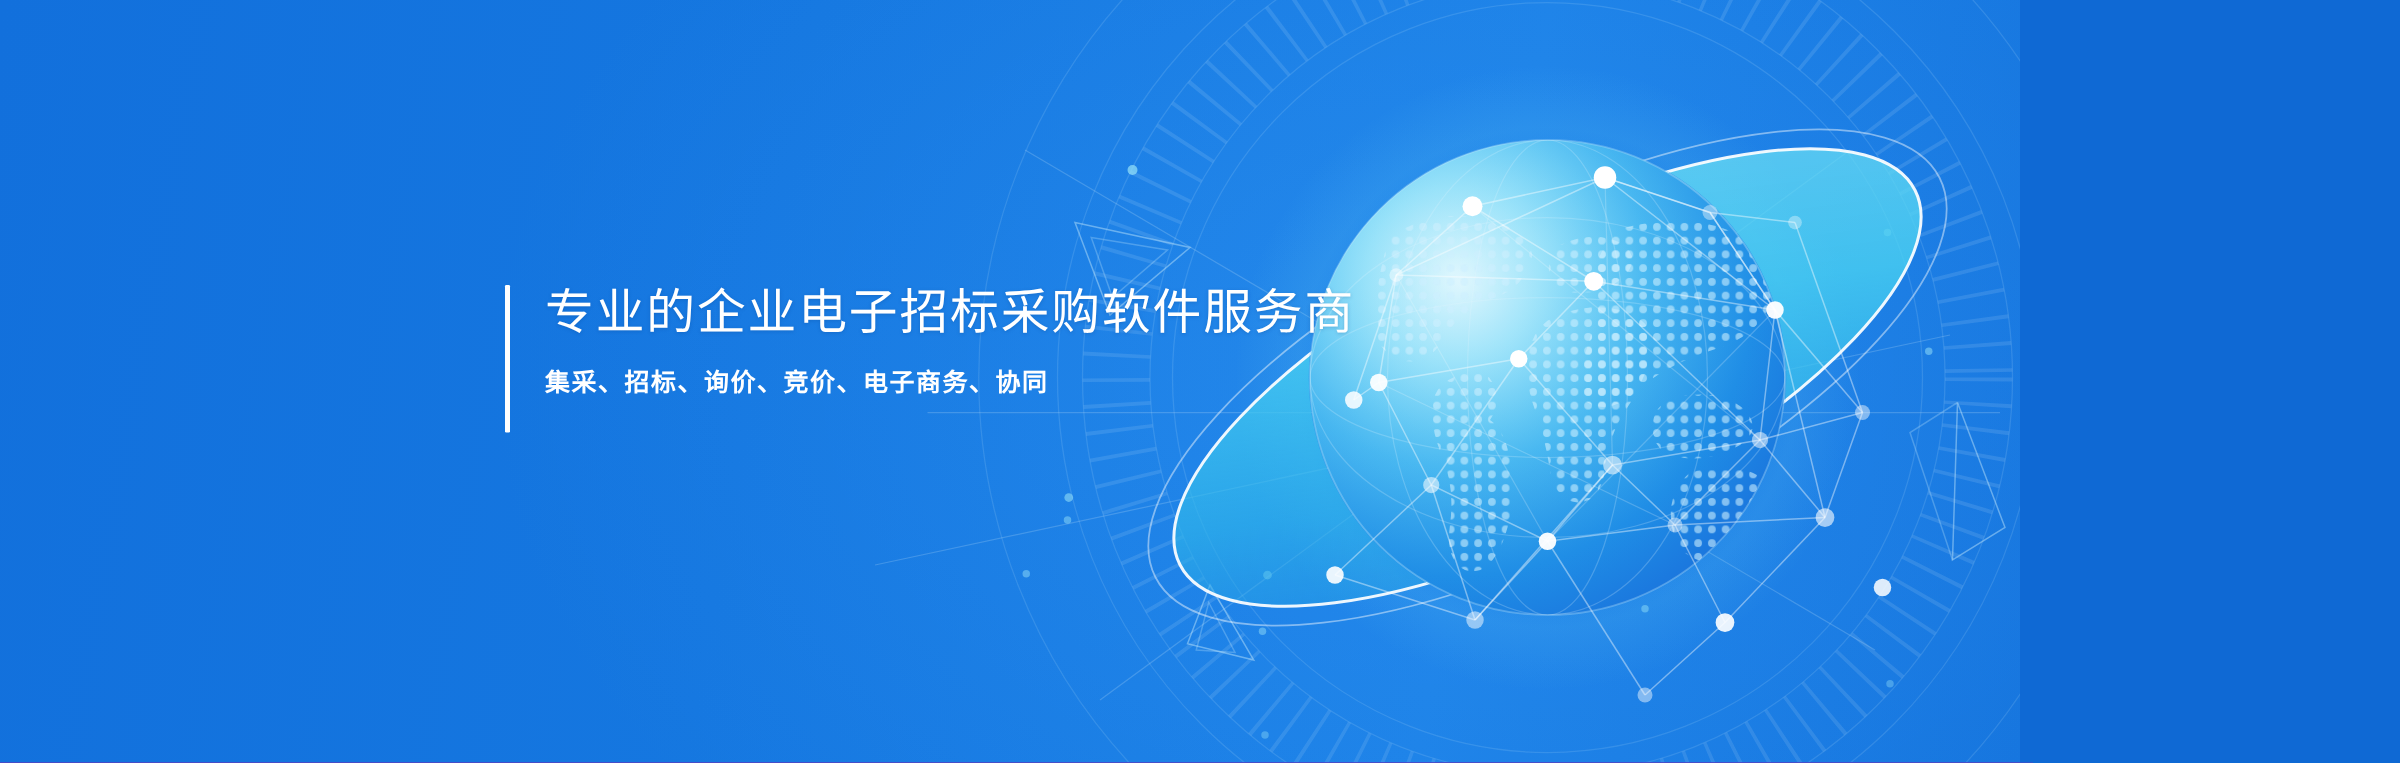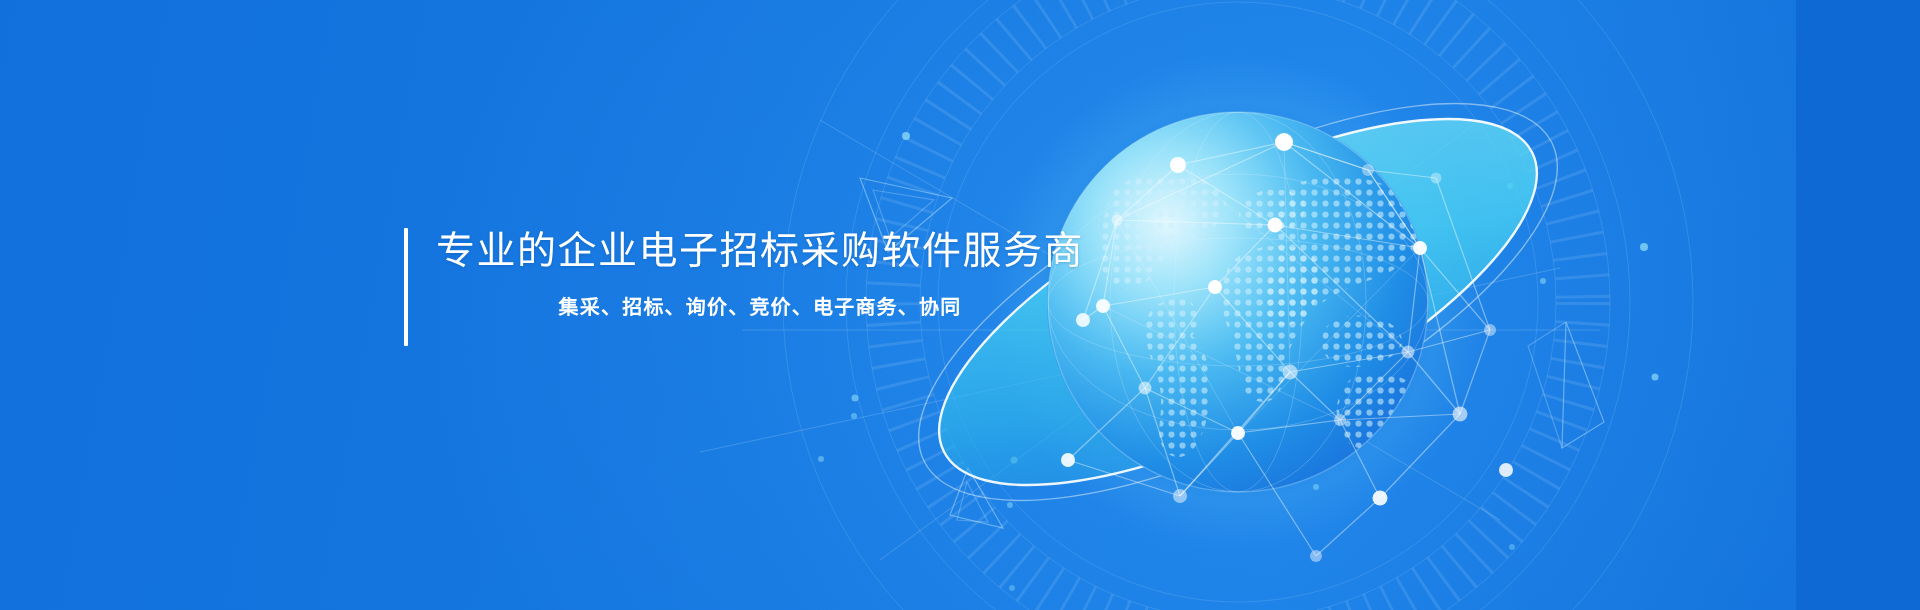--- a/index.html
+++ b/index.html
@@ -1,21 +1,21 @@
 <!DOCTYPE html>
 <html lang="zh-CN"><head>
 <meta charset="utf-8">
 <title>Banner</title>
 <style>
   html,body{margin:0;padding:0;background:#0f69d4;}
   *{box-sizing:border-box;}
 
   .banner{
     position:relative;
-    width:1796px;
+    width:1616px;
     height:610px;
     overflow:hidden;
     background:#a21caf;
     font-family:"Liberation Sans","DejaVu Sans",sans-serif;
     user-select:none;
   }
 
   
   .bg-wash{
     position:absolute; inset:0;
@@ -64,21 +64,20 @@
   }
   .subline{
     margin:0;
     margin-top:20px;
     color:#ffffff;
     font-size:20px;
     line-height:1.3;
     font-weight:700;
     letter-spacing:1.2px;
     white-space:nowrap;
-    text-align:center;
   }
 </style>
 </head>
 <body>
 
 <div class="banner">
 
   <div class="bg-wash"></div>
 
   <svg class="deco" viewBox="0 0 1920 610" preserveAspectRatio="none" xmlns="http://www.w3.org/2000/svg">

